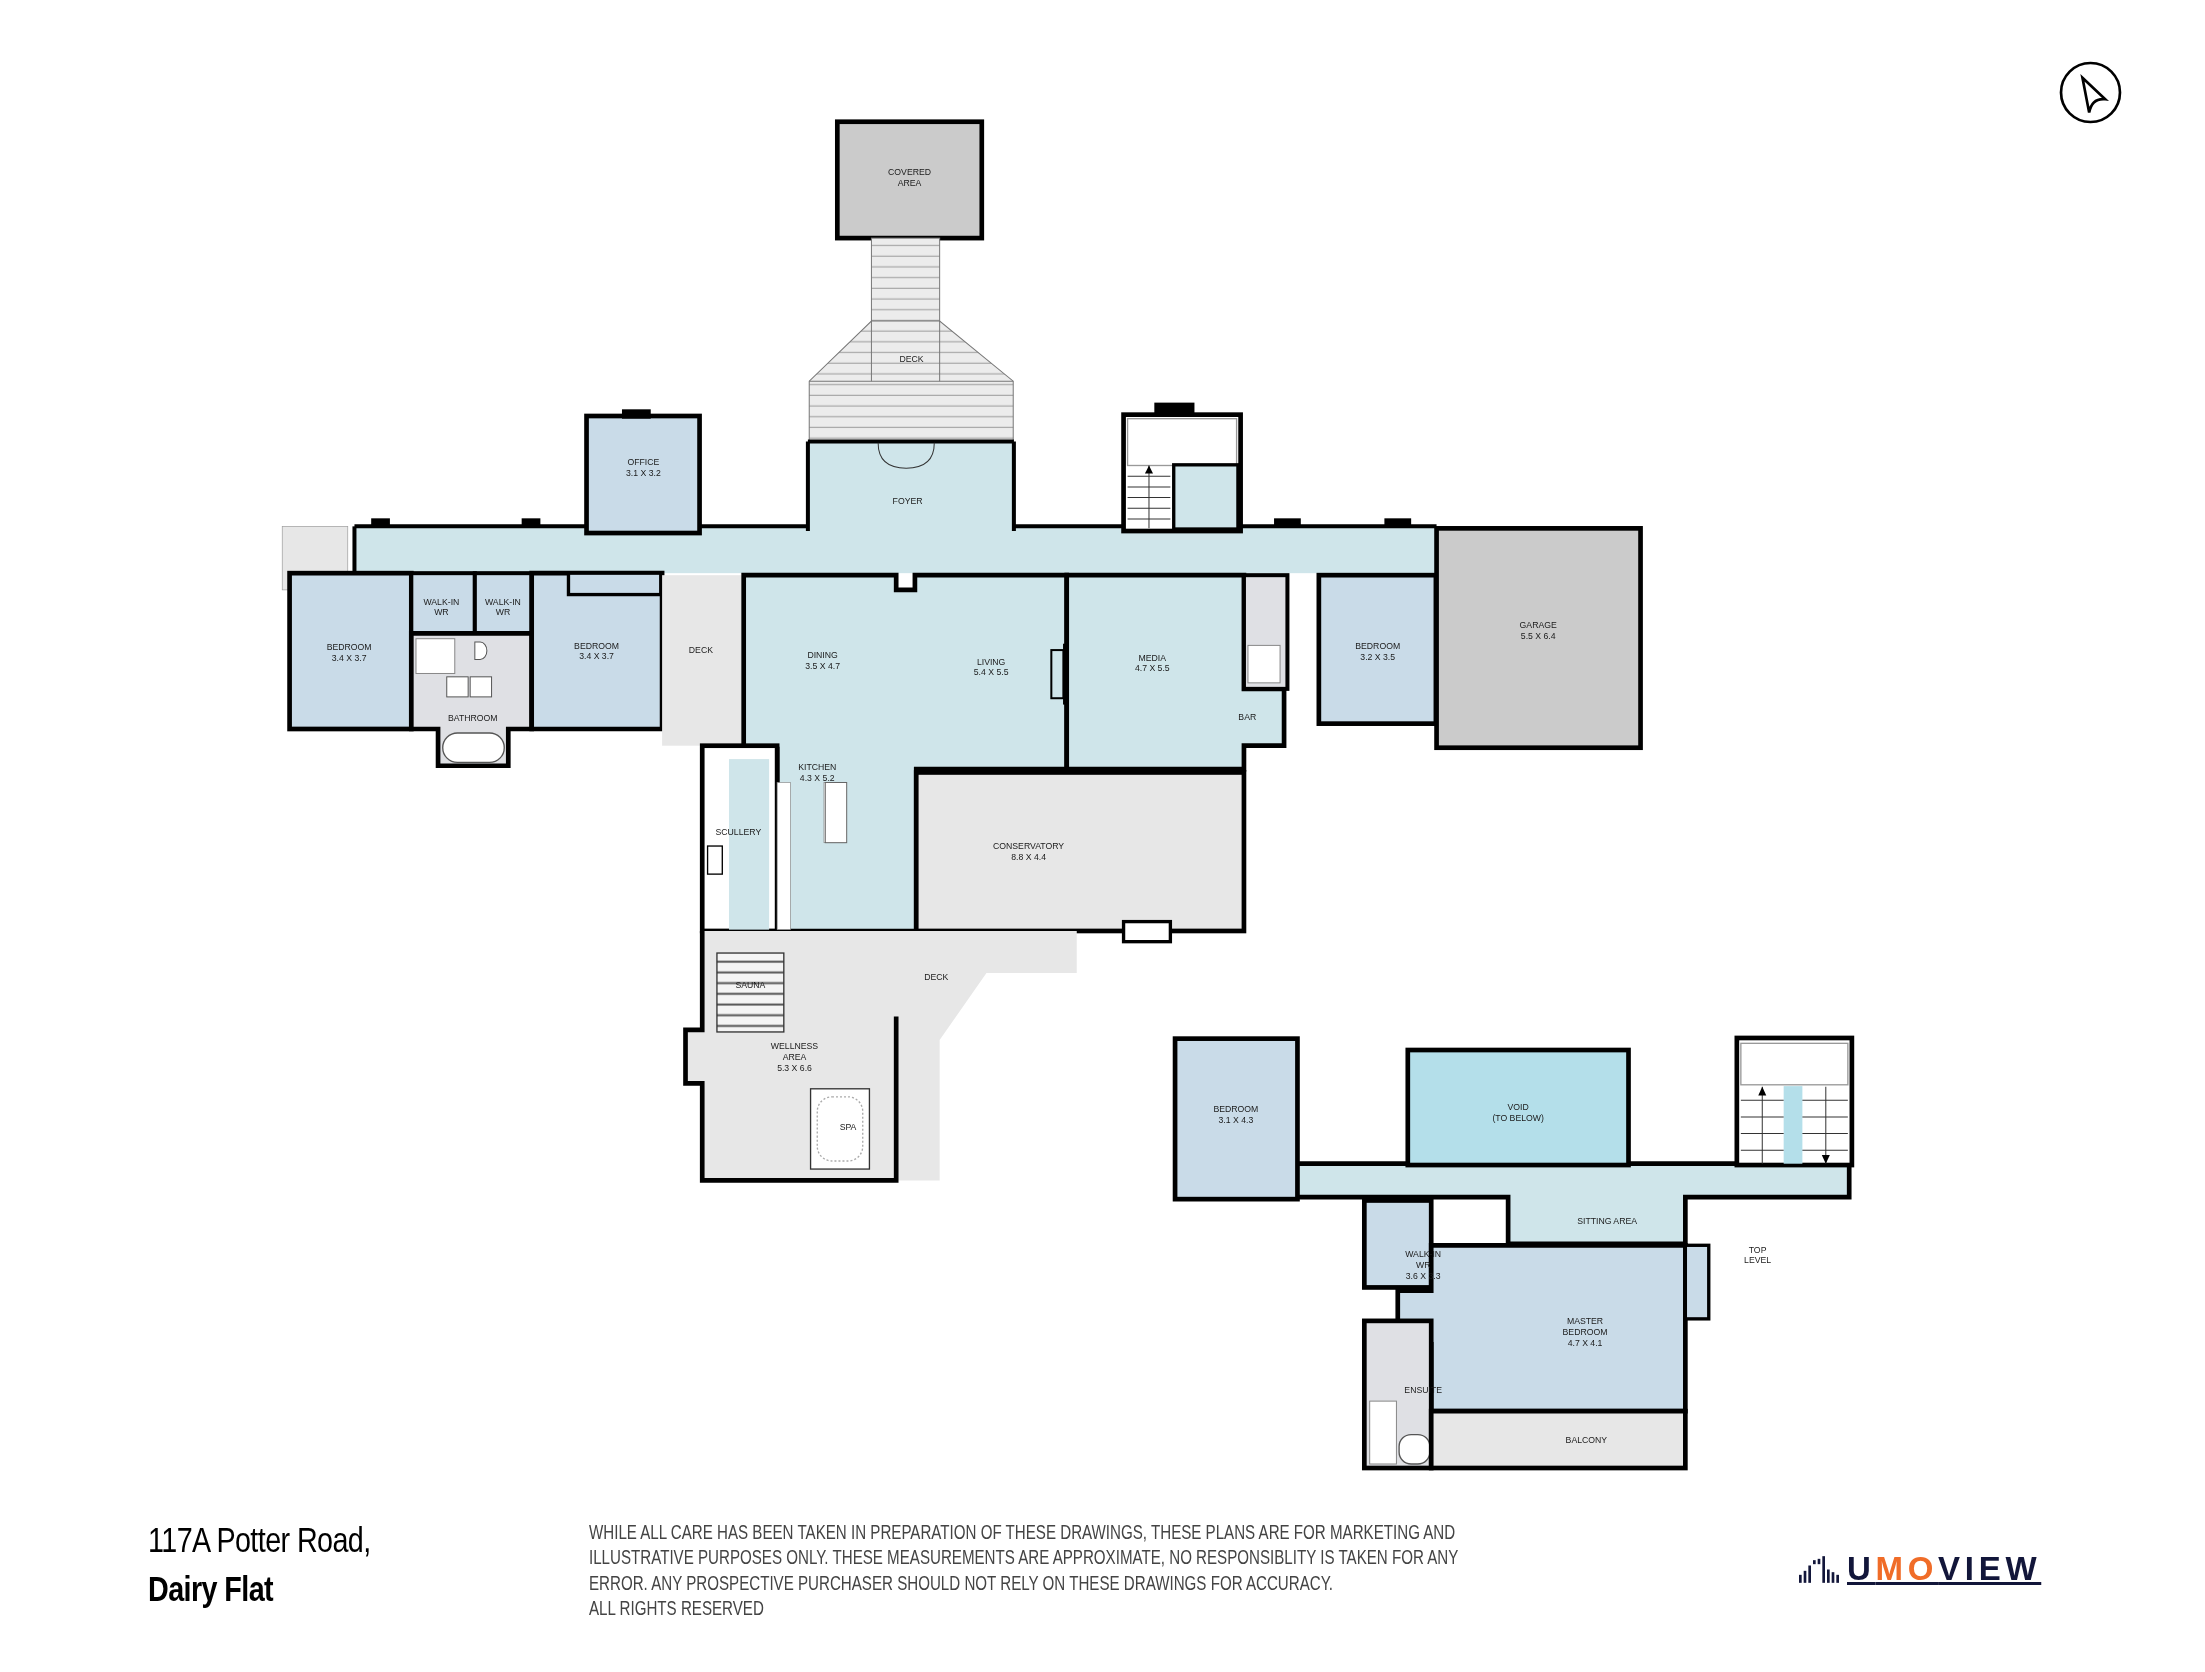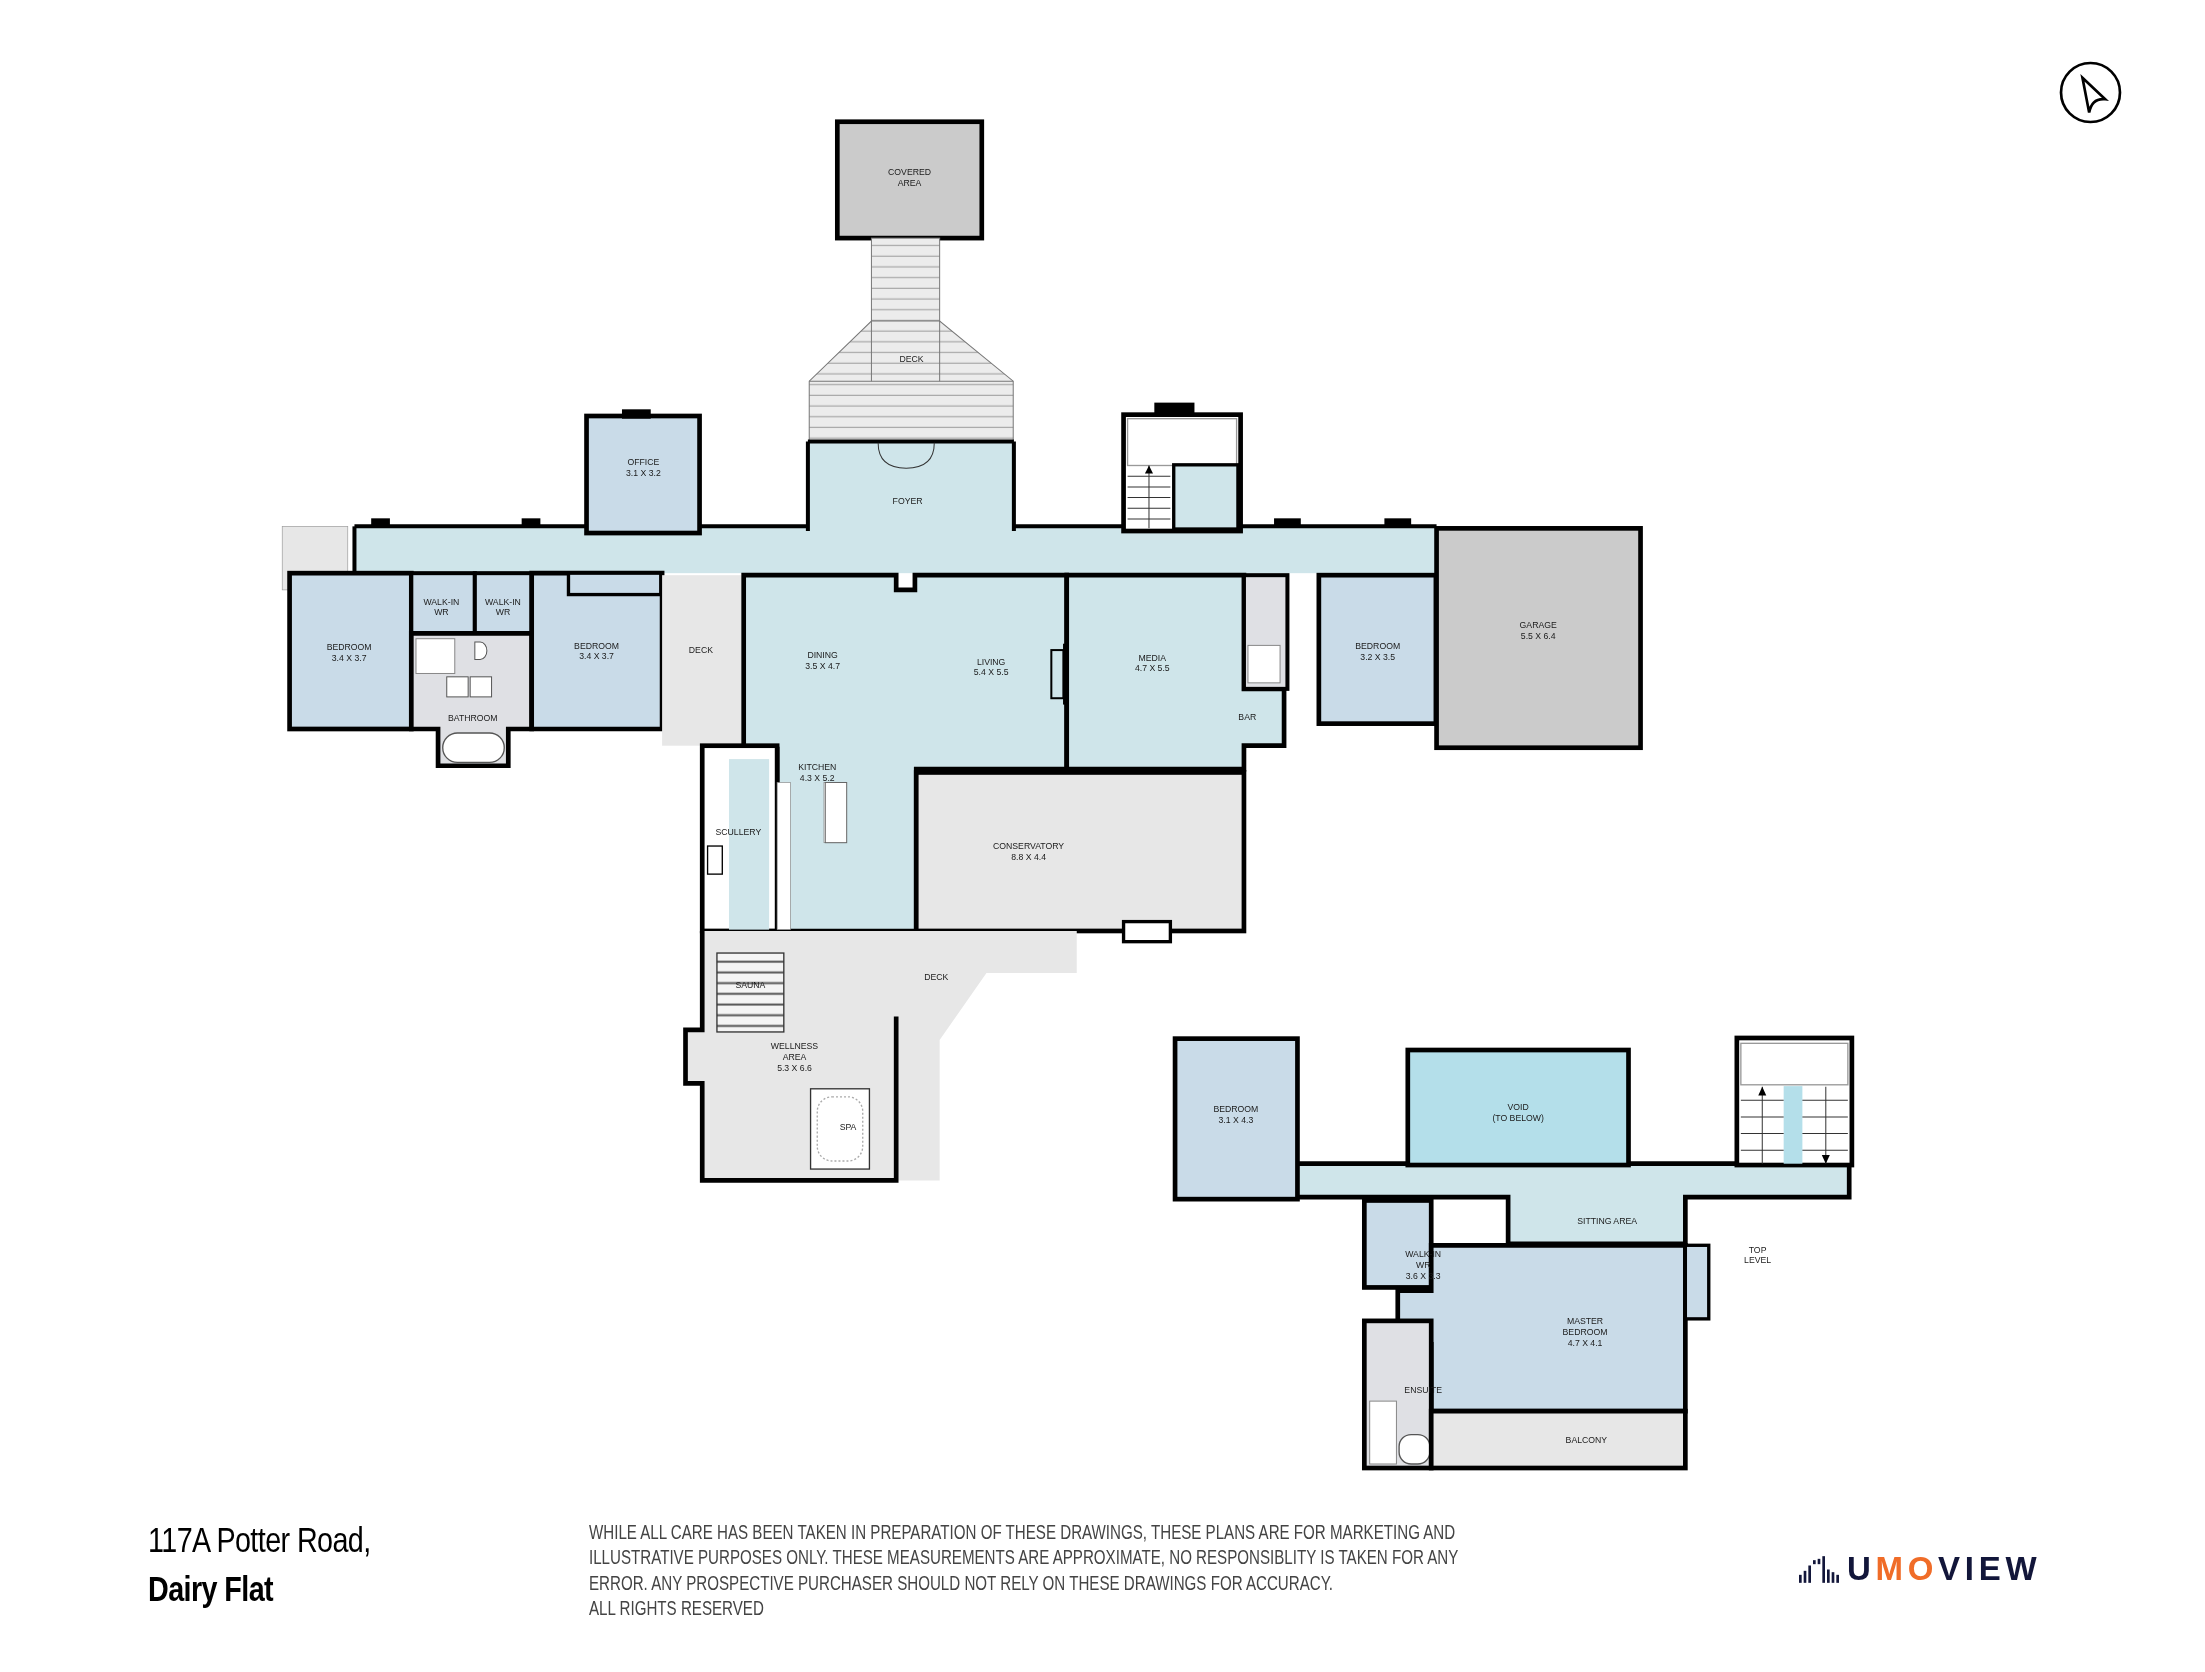--- a/index.html
+++ b/index.html
@@ -5,21 +5,21 @@
   html, body { margin:0; padding:0; background:#ffffff; }
   body { width:2205px; height:1672px; position:relative; overflow:hidden; font-family:"Liberation Sans", sans-serif; }
   #plan { position:absolute; left:0; top:0; width:2205px; height:1672px; }
   .room-label { font-family:"Liberation Sans", sans-serif; font-size:13px; fill:#1a1a1a; text-anchor:middle; }
   .address { position:absolute; left:148px; font-family:"Liberation Sans", sans-serif; color:#000; font-size:35px; letter-spacing:-0.7px; transform:scaleX(0.82); transform-origin:left top; }
   .address-line1 { top:1520px; font-weight:normal; }
   .address-line2 { top:1569px; font-weight:bold; }
   .disclaimer { position:absolute; left:589px; top:1520px; width:1271px; font-family:"Liberation Sans", sans-serif; color:#444; font-size:19.4px; line-height:25.4px; transform:scaleX(0.78); transform-origin:left top; }
   .disclaimer div { white-space:nowrap; }
   .brand { position:absolute; left:1799px; top:1550px; display:flex; align-items:center; }
-  .brand-text { font-family:"Liberation Sans", sans-serif; font-weight:bold; font-size:33px; letter-spacing:4.7px; color:#12163a; }
+  .brand-text { font-family:"Liberation Sans", sans-serif; font-weight:bold; font-size:33px; letter-spacing:4.7px; color:#12163a;text-decoration:underline; }
   .brand-text .accent { color:#f06c28; }
   .compass { position:absolute; left:2057px; top:59px; }
 </style>
 </head>
 <body>
 
 <svg id="plan" viewBox="0 0 3297 2500" xmlns="http://www.w3.org/2000/svg">
   <defs>
     <pattern id="deckLines" width="10" height="16" patternUnits="userSpaceOnUse">
       <rect width="10" height="16" fill="#ececec"></rect>

